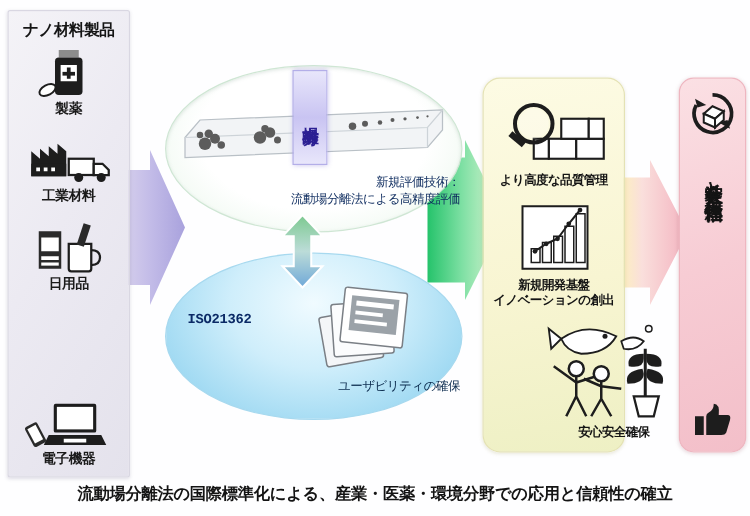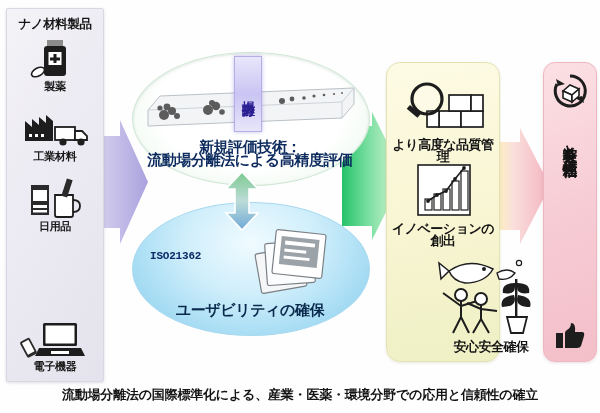--- a/index.html
+++ b/index.html
@@ -55,22 +55,22 @@
     border: 1px solid #cfe6d4;
     box-shadow: 0 1px 3px rgba(120,150,130,.22) inset;
   }
   #ellipse-bot {
     position:absolute; left: 4px; top: 158px; width: 236px; height: 132px;
     border-radius: 50%;
     background: radial-gradient(ellipse at 50% 30%, #f0fbff 0%, #cfeefb 40%, #9fd9f2 78%, #7cc7e8 100%);
     border: 1px solid #a7d9ef;
   }
   .ell-text {
-    position: absolute; width: 236px; left: 4px; text-align: center;
-    font-size: 15px; font-weight: bold; line-height: 13px;
+    position: absolute; width: 236px; left: 4px; text-align: right;
+    font-size: 10px; font-weight: normal; line-height: 13px;
     letter-spacing: -0.4px;
   }
   #top-text { top: 96px; color: #0d2b5e; }
   #bot-text { top: 246px; color: #0a2a4d; }
   #iso-label {
     position: absolute; left: 22px; top: 206px;
     font-size: 11px; font-weight: bold; color: #0b2a66;
     font-family: Liberation Mono, monospace;
     letter-spacing: -0.2px;
   }
@@ -91,21 +91,21 @@
   #yellow-panel {
     left: 386px; top: 62px; width: 112px; height: 298px;
     border-radius: 14px;
     background: linear-gradient(170deg,#fdfbe4 0%,#f8f5d2 55%,#eef0c4 100%);
     border: 1px solid #e4e2b4;
     box-shadow: 0 1px 3px rgba(150,145,80,.2);
     z-index: 5;
   }
   .ybox { position: absolute; left: 0; width: 112px; text-align: center; }
   .ybox .cap {
-    font-size: 13px; font-weight: bold; color: #141414;
+    font-size: 10px; font-weight: bold; color: #141414;
     line-height: 11.5px; letter-spacing: -0.5px;
   }
 
   
   #pink-panel {
     left: 543px; top: 62px; width: 52px; height: 298px;
     border-radius: 12px;
     background: linear-gradient(160deg,#fbe0e4 0%,#f7ccd4 50%,#f3bfc9 100%);
     border: 1px solid #eeb6c0;
     box-shadow: 0 1px 3px rgba(160,100,115,.22);
@@ -325,20 +325,21 @@
         </g>
         <polyline points="41,40 50,34 59,30 68,18 77,7" fill="none" stroke="#1d1d1d" stroke-width="1.6"></polyline>
         <g fill="#1d1d1d">
           <circle cx="41" cy="40" r="1.9"></circle>
             <circle cx="50" cy="34" r="1.9"></circle>
           <circle cx="59" cy="30" r="1.9"></circle>
             <circle cx="68" cy="18" r="1.9"></circle>
           <circle cx="77" cy="7" r="1.9"></circle>
         </g>
       </svg>
+      <div class="cap">新規開発基盤</div>
       <div class="cap">イノベーションの創出</div>
     </div>
 
     <div class="ybox" style="top:186px;margin-left:48px;">
       <svg width="112" height="92" viewBox="0 0 112 92">
 
         <path d="M14,22 Q34,8 58,20 Q50,34 30,34 Q18,32 14,22 Z" fill="#ffffff" stroke="#1d1d1d" stroke-width="1.5"></path>
         <path d="M14,22 L4,14 L6,30 Z" fill="#ffffff" stroke="#1d1d1d" stroke-width="1.5"></path>
         <circle cx="49" cy="20" r="2" fill="#1d1d1d"></circle>
         <path d="M62,24 Q72,18 80,24 Q74,32 64,30 Z" fill="#ffffff" stroke="#1d1d1d" stroke-width="1.4"></path>

